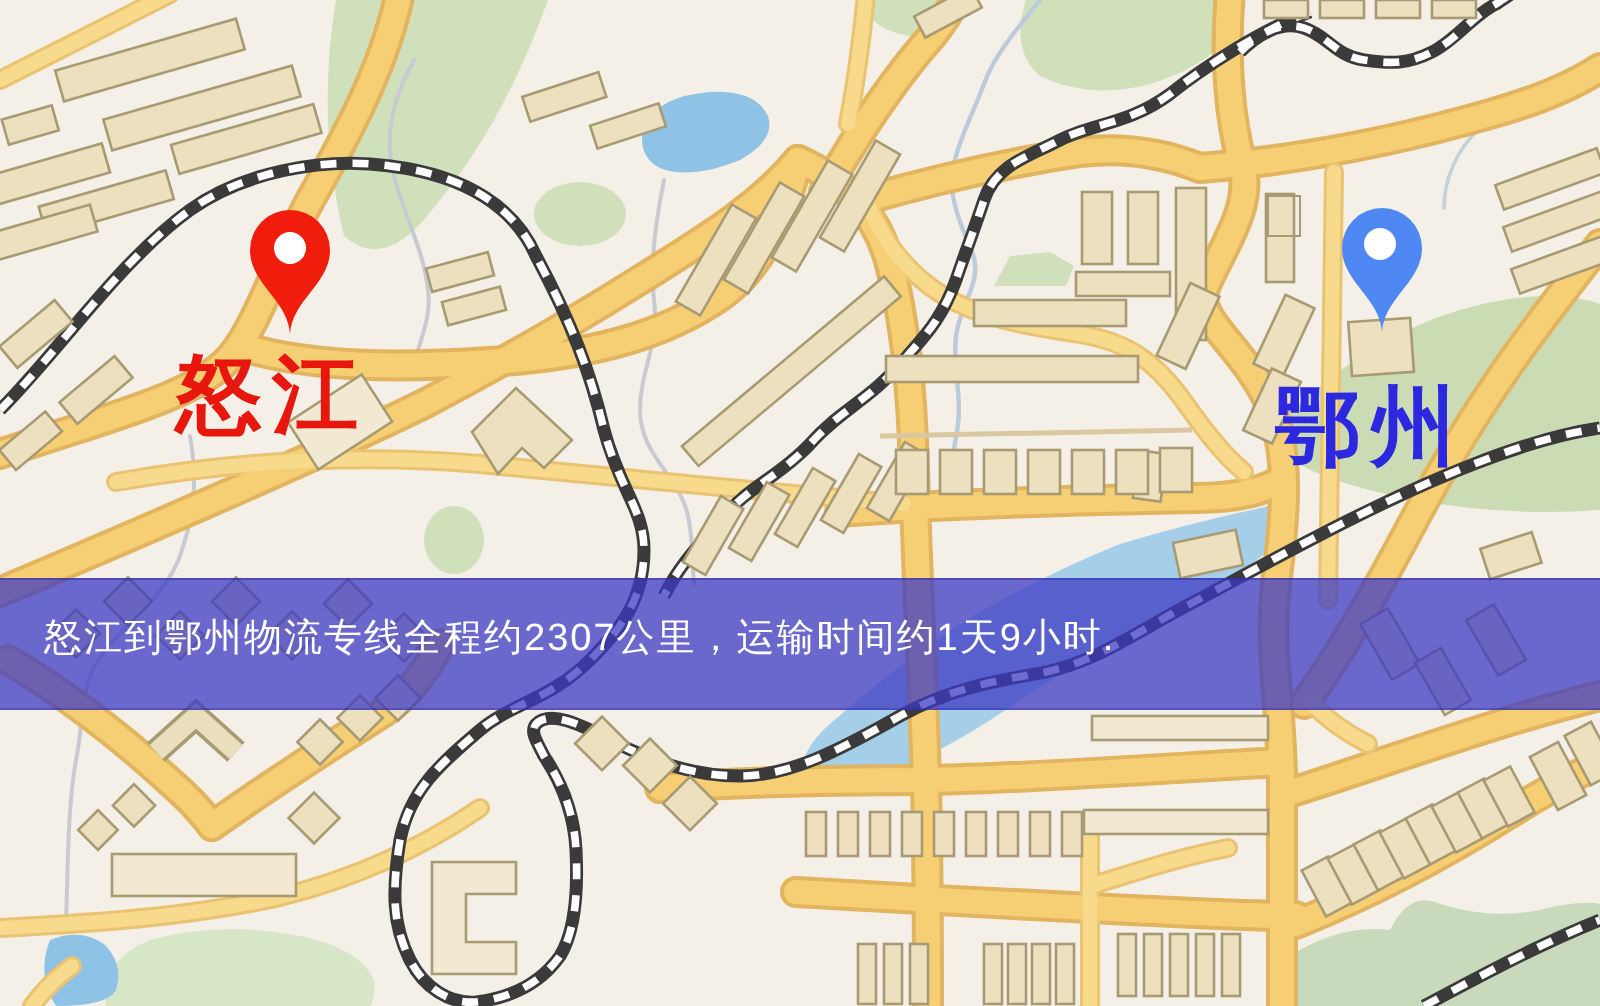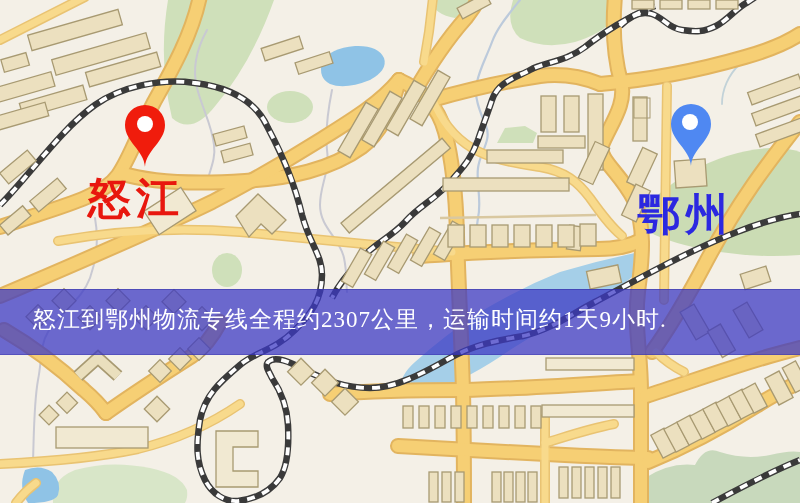--- a/index.html
+++ b/index.html
@@ -16,21 +16,21 @@
   .pin{position:absolute;width:46px;height:68px;}
   .pin-origin{left:122px;top:102px;}
   .pin-dest{left:668px;top:101px;}
   .map-label{position:absolute;font-weight:bold;font-size:43px;line-height:1;letter-spacing:5px;white-space:nowrap;
     font-family:"Liberation Sans","DejaVu Sans",sans-serif;}
   .label-origin{left:88px;top:177px;color:var(--origin-color);}
   .label-dest{left:637px;top:193px;color:var(--dest-color);}
   .banner{position:absolute;left:0;top:289px;width:800px;height:66px;background:var(--banner-bg);
     border-top:1px solid rgba(45,40,160,0.45);border-bottom:1px solid rgba(45,40,160,0.35);
     display:flex;align-items:center;}
-  .banner span{color:var(--banner-text);font-size:23px;letter-spacing:1px;padding-left:33px;margin-top:-6px;white-space:nowrap;font-family:Liberation Serif, serif;}
+  .banner span{color:var(--banner-text);font-size:19px;letter-spacing:1px;padding-left:22px;margin-top:-6px;white-space:nowrap;}
 </style>
 </head>
 <body>
 
 <div class="map-wrap">
 
   <svg class="basemap" width="800" height="503" viewBox="0 0 800 503">
     <rect x="0" y="0" width="800" height="503" fill="var(--bg,#f4f0e7)"></rect>
 
     <g fill="var(--green,#cfe0ba)" stroke="none">

